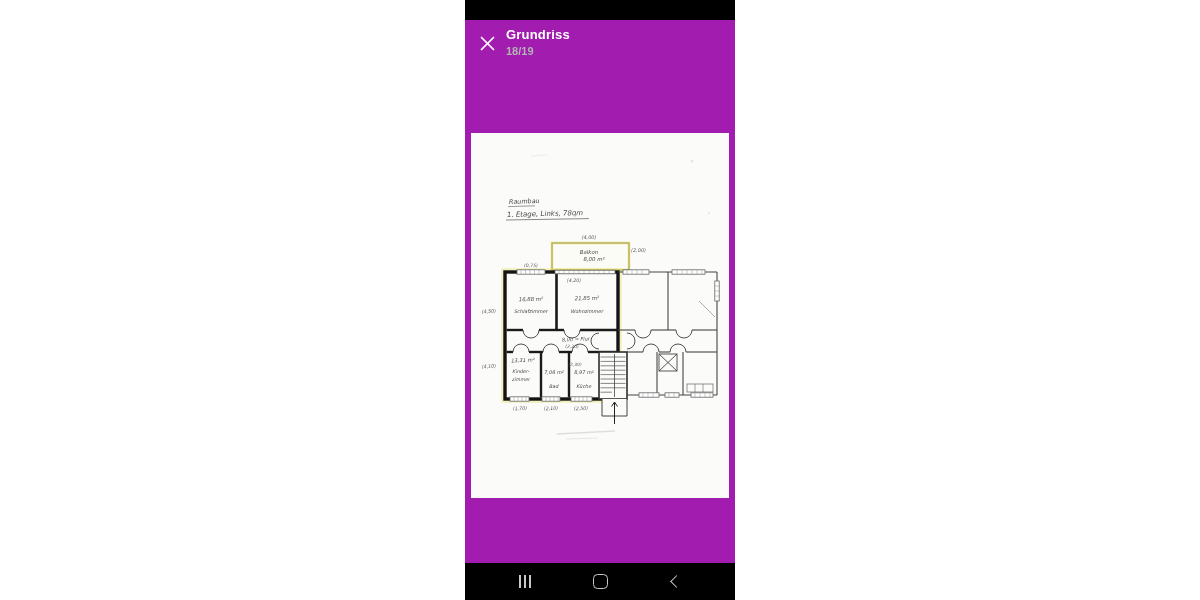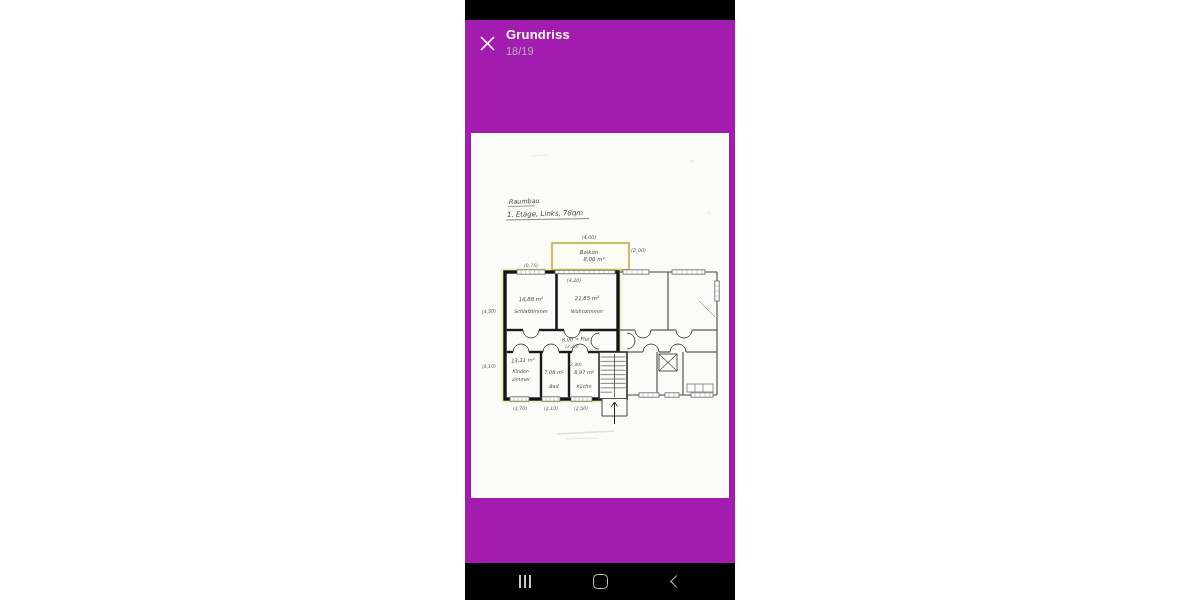--- a/index.html
+++ b/index.html
@@ -10,21 +10,21 @@
   }
   .phone{
     position:absolute;left:465px;top:0;width:270px;height:600px;
     background:#a21caf;
   }
   .statusbar{position:absolute;top:0;left:0;width:270px;height:20px;background:#000;}
   .appbar{position:absolute;top:20px;left:0;width:270px;height:56px;display:flex;align-items:flex-start;}
   .close-btn{position:absolute;left:11px;top:12px;width:22px;height:22px;display:flex;align-items:center;justify-content:center;cursor:pointer;}
   .titles{position:absolute;left:41px;top:7px;}
   .title{color:#ffffff;font-size:13px;font-weight:600;letter-spacing:.2px;line-height:16px;}
-  .counter{color:#b3b3b3;font-size:11px;line-height:15px;margin-top:1px;}
+  .counter{color:#b3b3b3;font-size:11px;line-height:15px;margin-top:1px;font-weight:bold;}
   .image-stage{position:absolute;left:6px;top:133px;width:258px;height:365px;background:#fbfbf9;}
   .navbar{position:absolute;left:0;top:563px;width:270px;height:37px;background:#000;display:flex;align-items:center;justify-content:space-between;padding:0 46px;box-sizing:border-box;}
   .nav-btn{width:28px;height:28px;display:flex;align-items:center;justify-content:center;cursor:pointer;}
   .recents-glyph{display:flex;gap:3.5px;}
   .recents-glyph i{display:block;width:1.8px;height:13px;background:#c9c9c9;}
   .home-glyph{width:13px;height:13px;border:1.8px solid #c9c9c9;border-radius:4.5px;}
   .back-glyph{width:8px;height:8px;border-left:1.9px solid #c9c9c9;border-bottom:1.9px solid #c9c9c9;transform:rotate(45deg);margin-left:3px;}
   
   .hw{font-family:"DejaVu Sans",sans-serif;font-style:italic;fill:#4a4a4a;}
   .dim{font-family:"DejaVu Sans",sans-serif;font-style:italic;fill:#5a5a5a;}

